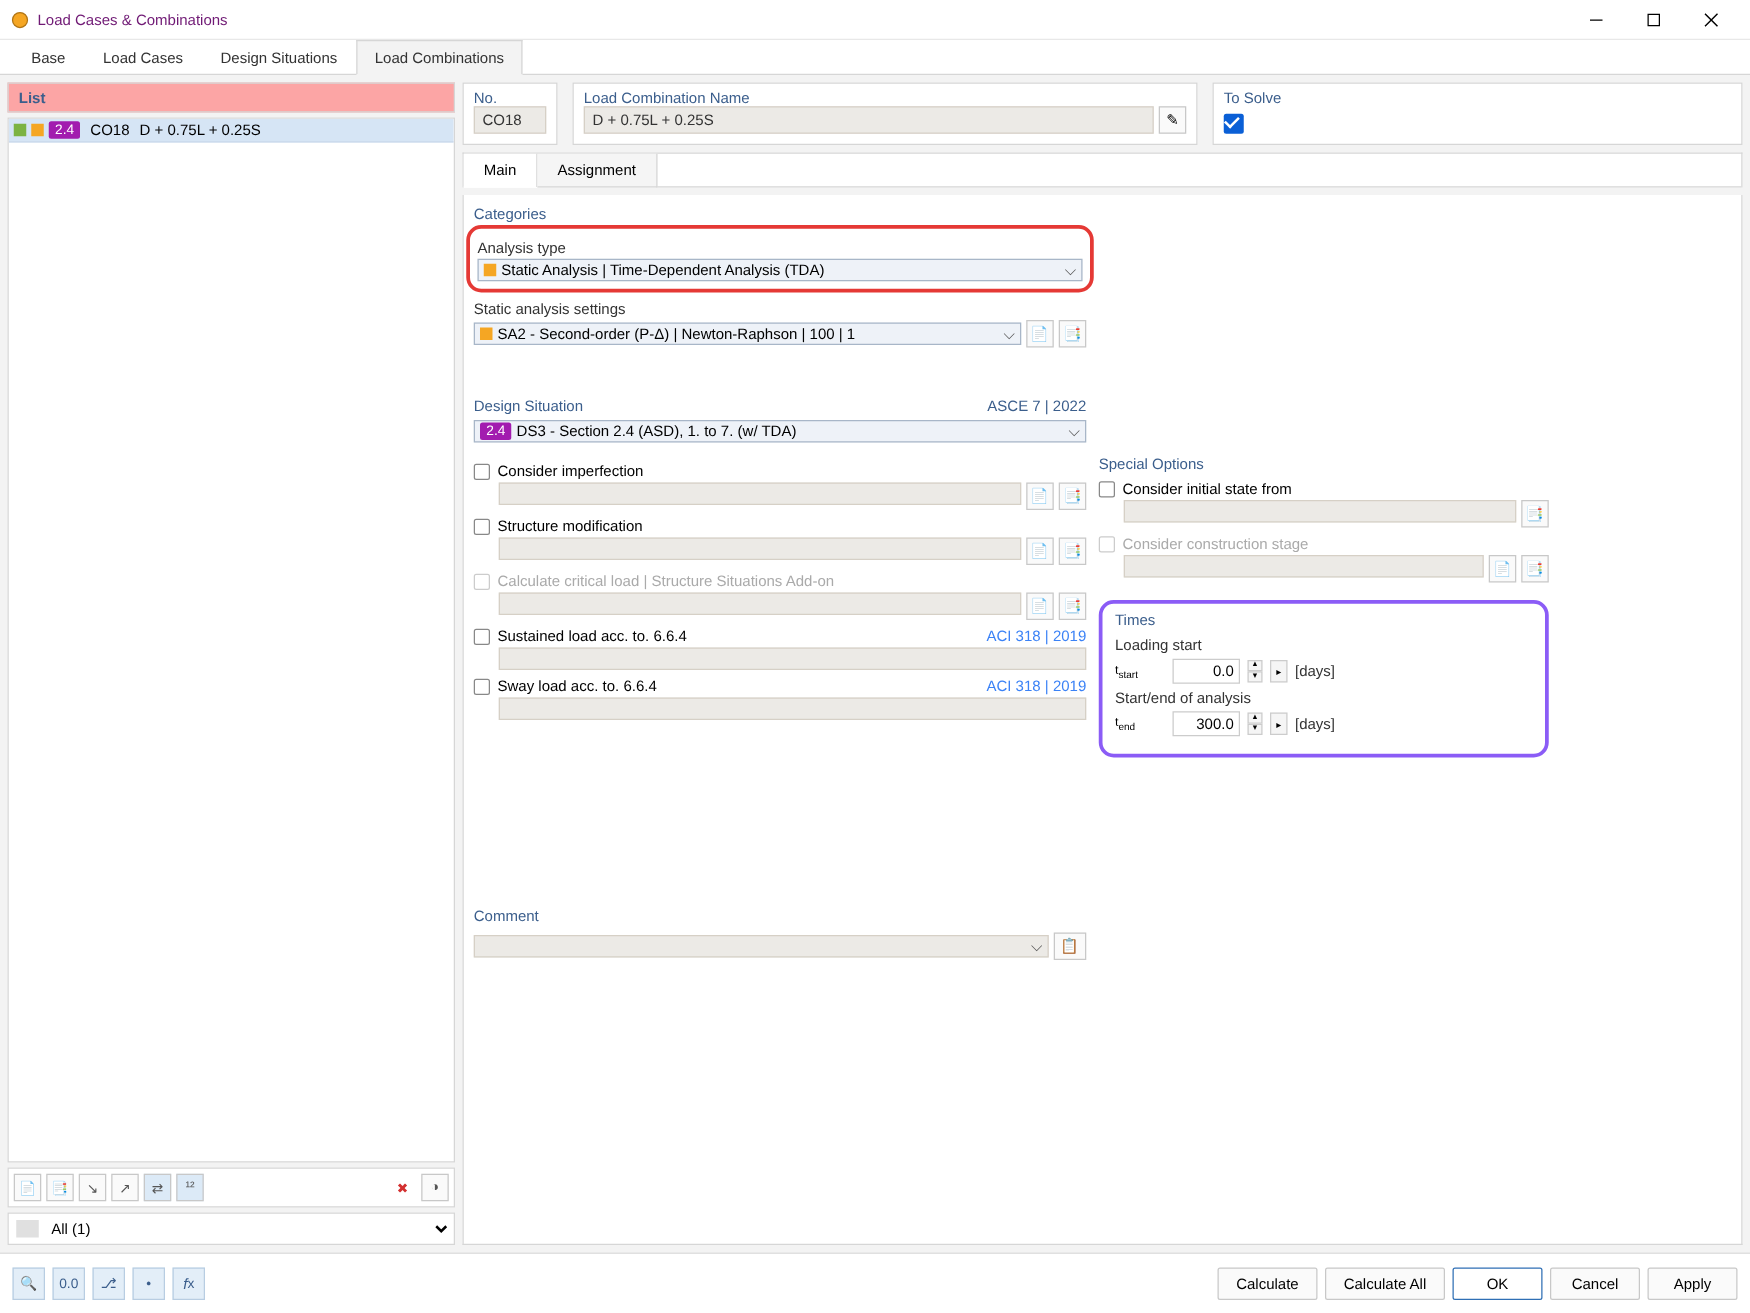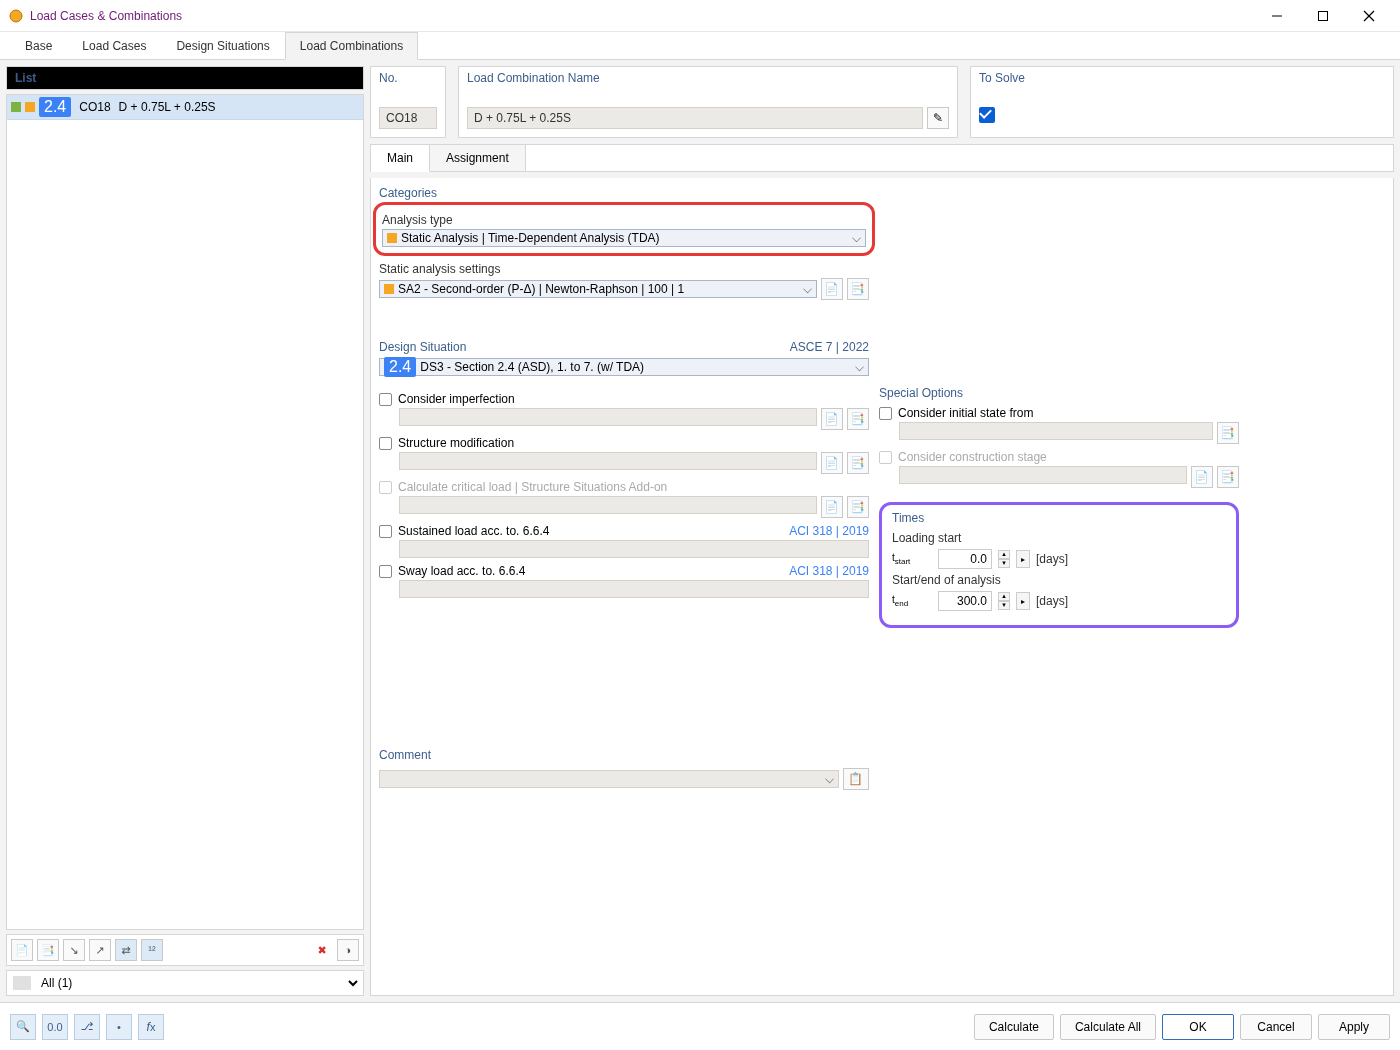--- a/index.html
+++ b/index.html
@@ -16,38 +16,38 @@
 
 .tabs-top { display:flex; background:#fff; border-bottom:1px solid #d6d6d6; padding-left:10px; height:28px; align-items:flex-end; }
 .tabs-top .tab { padding:6px 14px 6px; color:#333; border:1px solid transparent; border-bottom:none; cursor:pointer; }
 .tabs-top .tab.active { background:#f3f3f3; border-color:#d6d6d6; border-bottom:1px solid #f3f3f3; margin-bottom:-1px; }
 
 
 .body { display:flex; height: calc(1050px - 32px - 28px - 48px); background:#f3f3f3; padding:6px; gap:6px; }
 
 
 .left { width: 358px; display:flex; flex-direction:column; gap:4px; }
-.panel-hdr { color:#3b5e8c; font-weight:600; background:#000000; border:1px solid #d6d6d6; padding:4px 8px; }
+.panel-hdr { color:#3b5e8c; font-weight:600; background:#fca5a5; border:1px solid #d6d6d6; padding:4px 8px; }
 .left-list { flex:1; background:#fff; border:1px solid #d6d6d6; overflow:auto; }
 .list-row { display:flex; align-items:center; gap:4px; padding:2px 4px; background:#d6e5f5; border-bottom:1px solid #c9d8ea; }
 .sq { width:10px; height:10px; display:inline-block; }
 .sq.green{background:#7cb342;} .sq.orange{background:#f5a623;}
-.badge24 { background:#3b82f6; color:#fff; font-size:16px; padding:1px 5px; border-radius:2px; }
+.badge24 { background:#a21caf; color:#fff; font-size:11px; padding:1px 5px; border-radius:2px; }
 .left-toolbar { display:flex; align-items:center; gap:4px; background:#fff; border:1px solid #d6d6d6; padding:4px; }
 .tbtn { width:22px; height:22px; border:1px solid #c8c8c8; background:#fafafa; display:flex; align-items:center; justify-content:center; font-size:11px; color:#555; }
 .tbtn.blue{ background:#dceaf7; }
 .spacer{flex:1;}
 .filter-row { display:flex; align-items:center; background:#fff; border:1px solid #d6d6d6; padding:2px; }
 .filter-row .swatch { width:18px; height:14px; background:#e0e0e0; margin:0 4px; }
 .filter-row select { flex:1; border:none; background:transparent; padding:2px; }
 
 
 .right { flex:1; display:flex; flex-direction:column; gap:6px; }
 .header-row { display:flex; gap:12px; }
-.field-block { background:#fff; border:1px solid #d6d6d6; padding:4px 8px 8px; display:flex; flex-direction:column; gap:22px; }
+.field-block { background:#fff; border:1px solid #d6d6d6; padding:4px 8px 8px; display:flex; flex-direction:column; gap:0;justify-content:space-between; }
 .field-block.no { width:76px; }
 .field-block.name { flex:1; }
 .field-block.solve { width:424px; }
 .field-label { color:#3b5e8c; }
 .field-value { background:#eceae6; border:1px solid #d6d0c6; padding:3px 6px; display:flex; align-items:center; color:#333;}
 .name-wrap{ display:flex; gap:4px; align-items:center;}
 .name-wrap .field-value{flex:1;}
 .edit-ico{ width:22px;height:22px;border:1px solid #c8c8c8;background:#fafafa;display:flex;align-items:center;justify-content:center;}
 .chk { width:16px; height:16px; background:#0a5fd6; border-radius:2px; position:relative; }
 .chk::after{content:"";position:absolute;left:3px;top:0px;width:5px;height:9px;border:solid #fff;border-width:0 2px 2px 0;transform:rotate(45deg);}

